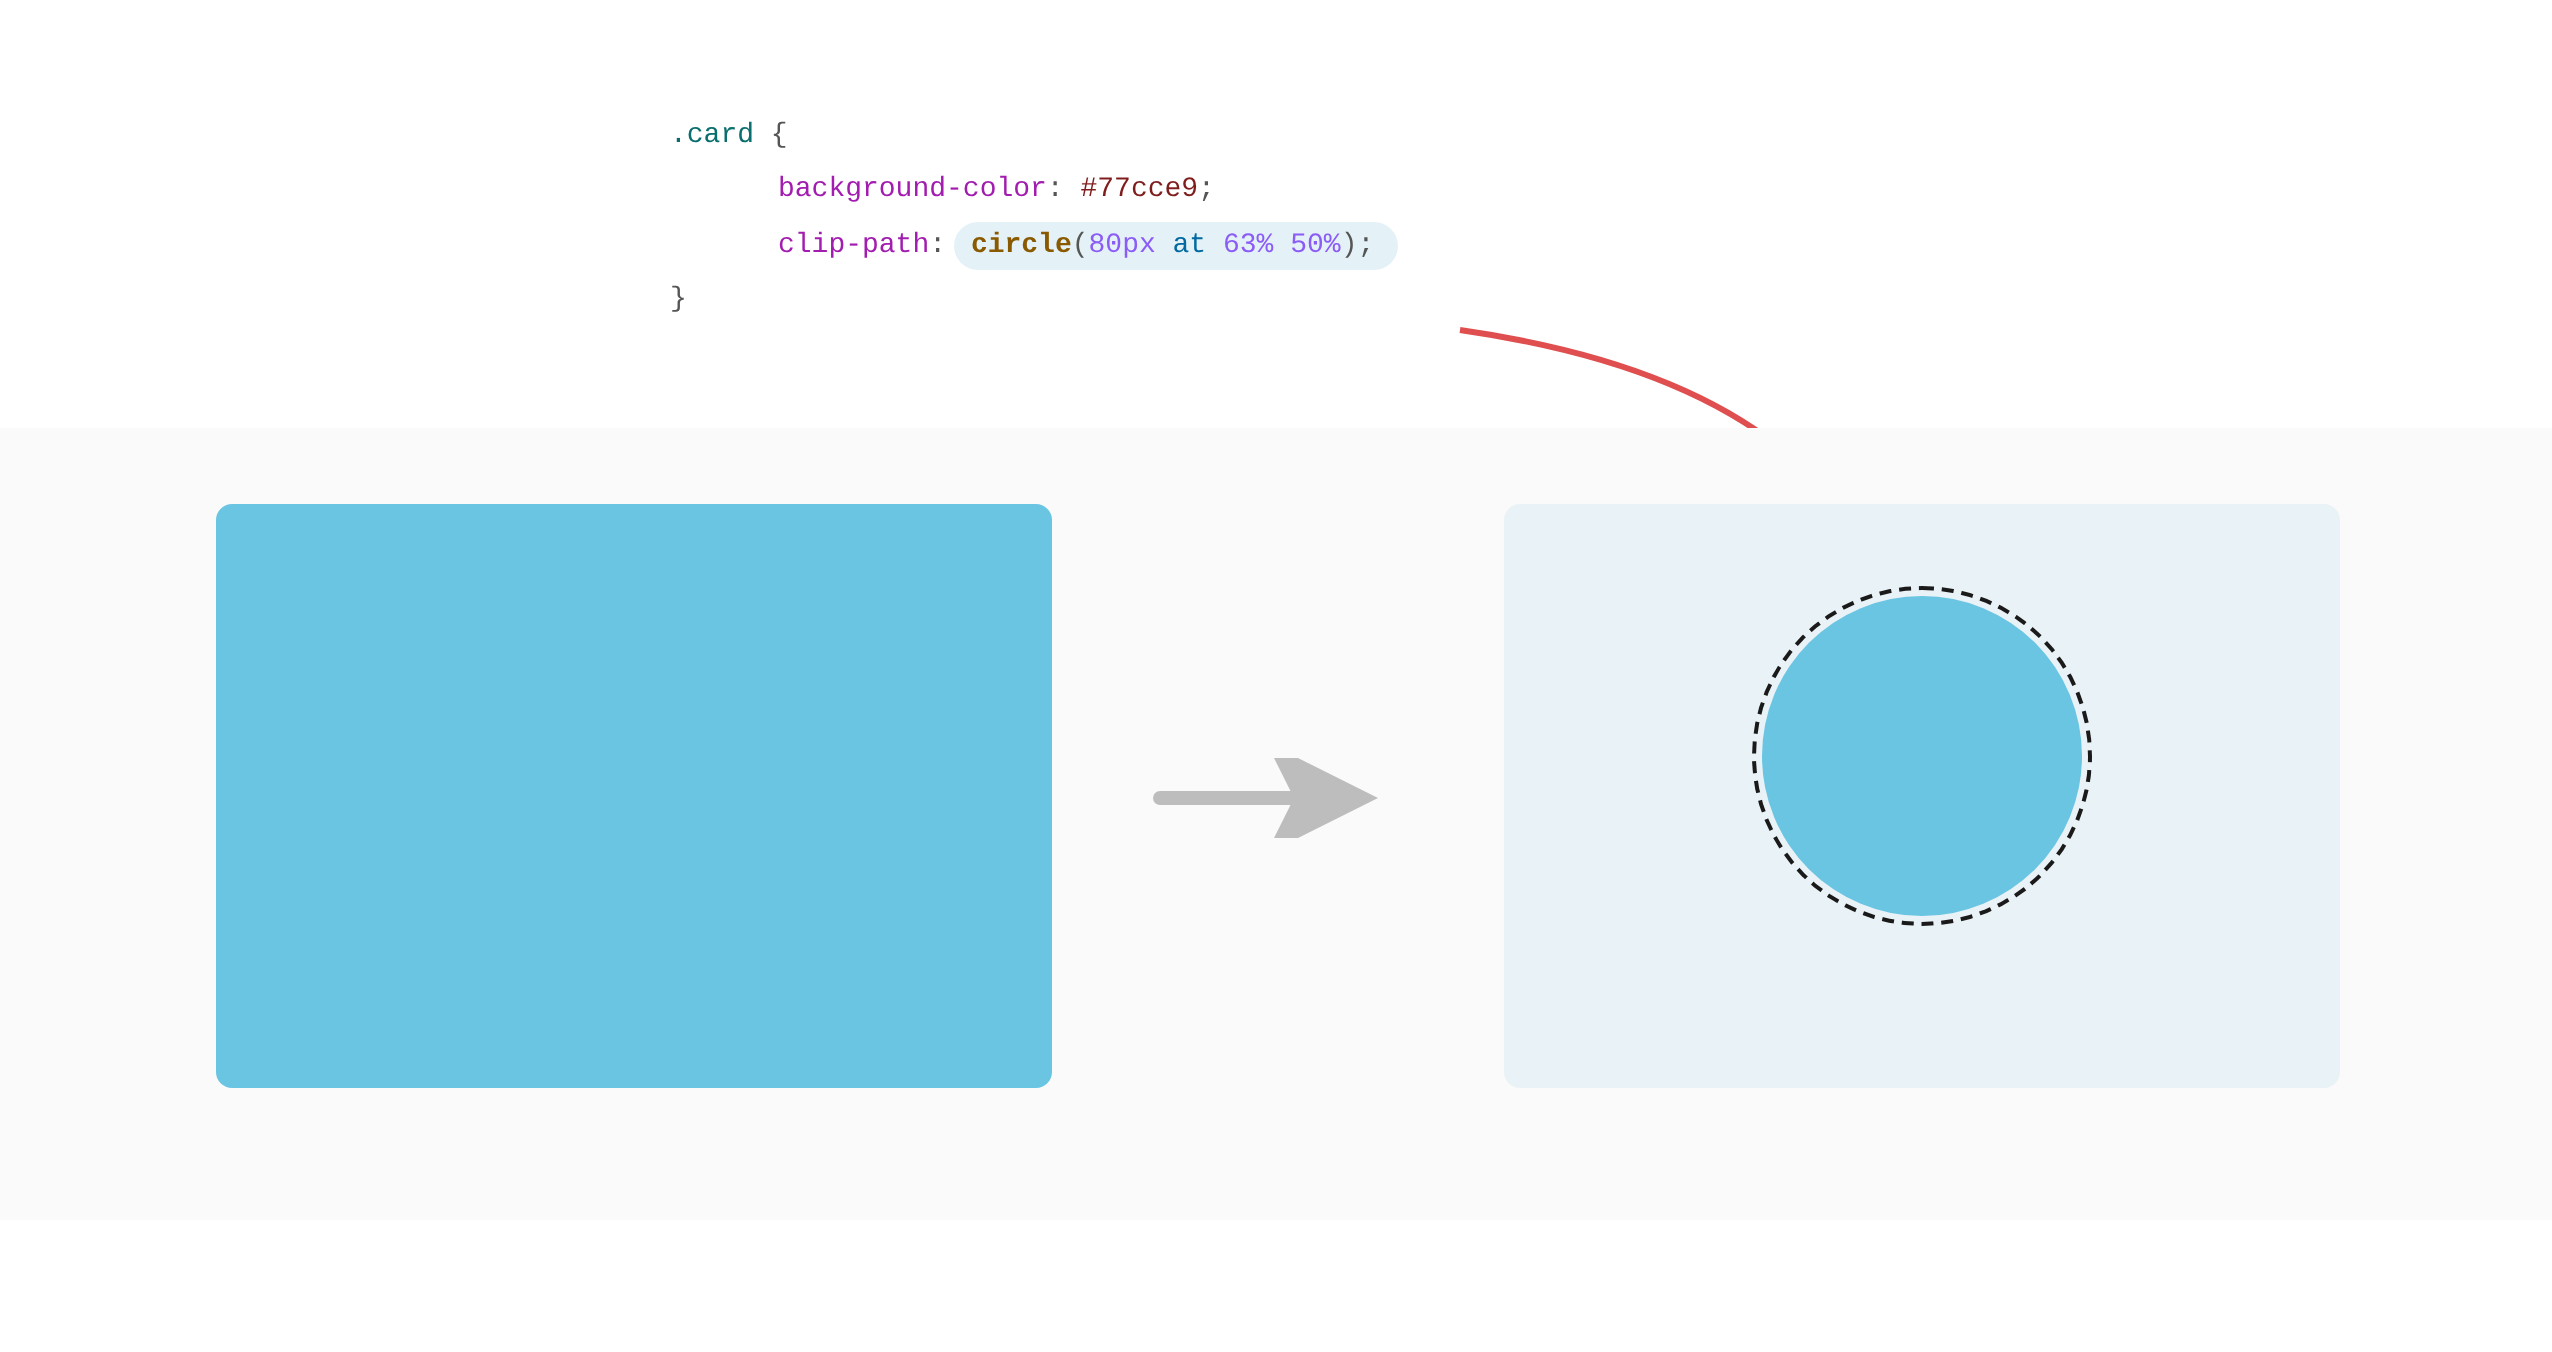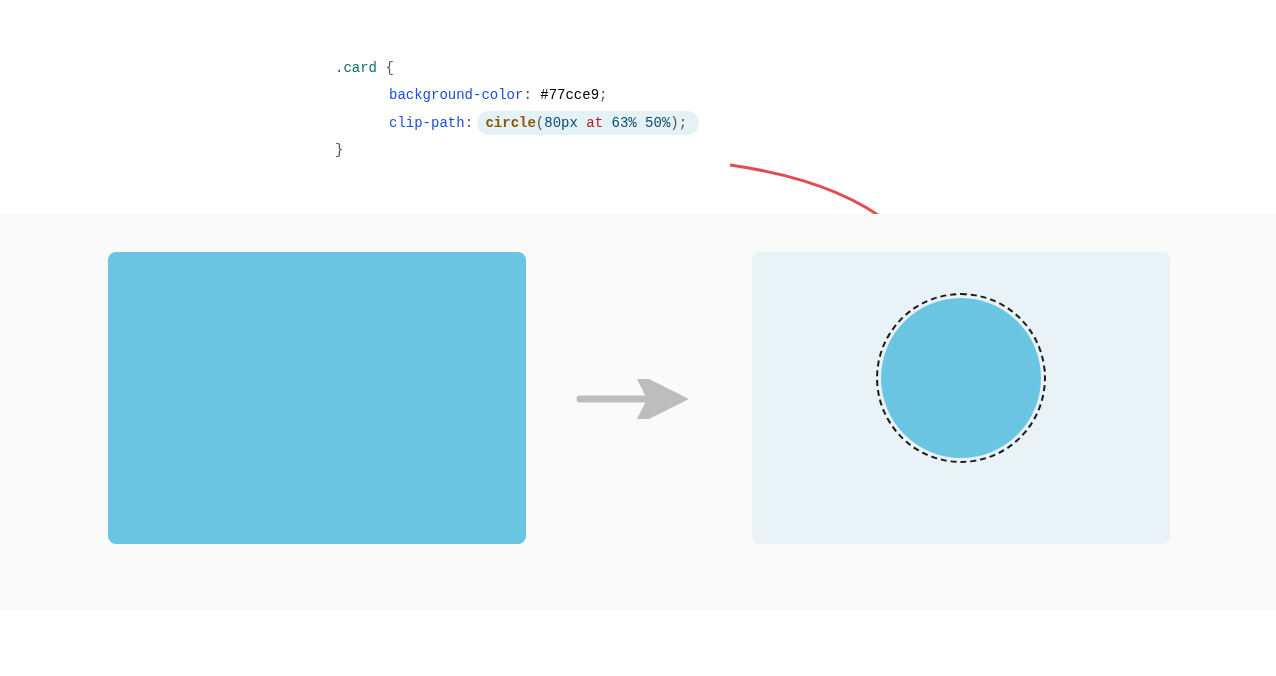--- a/index.html
+++ b/index.html
@@ -18,35 +18,35 @@
       padding: 55px 0 50px 335px;
       background: #ffffff;
       font-size: 14px;
       line-height: 1.95;
     }
     .code-line {
       white-space: pre;
     }
     .selector { color: #0a6e6e; }
     .brace { color: #555; }
-    .property { color: #1d4ed8; }
+    .property { color: #a21caf; }
     .colon { color: #555; }
-    .value-hex { color: #000000; }
+    .value-hex { color: #7f1d1d; }
     .semicolon { color: #555; }
     .indent { display: inline-block; width: 54px; }
     .highlight {
       background: #e4f2f7;
       border-radius: 18px;
       padding: 4px 12px 4px 8px;
       margin-left: -4px;
     }
     .func-name { color: #8a5a00; font-weight: bold; }
     .paren { color: #555; }
-    .func-arg { color: #0c4a6e; }
-    .at-kw { color: #b91c1c; }
+    .func-arg { color: #8b5cf6; }
+    .at-kw { color: #0369a1; }
 
     .demo-section {
       background: #fafafa;
       height: 396px;
       position: relative;
       padding-top: 38px;
     }
     .card-before {
       position: absolute;
       left: 108px;

